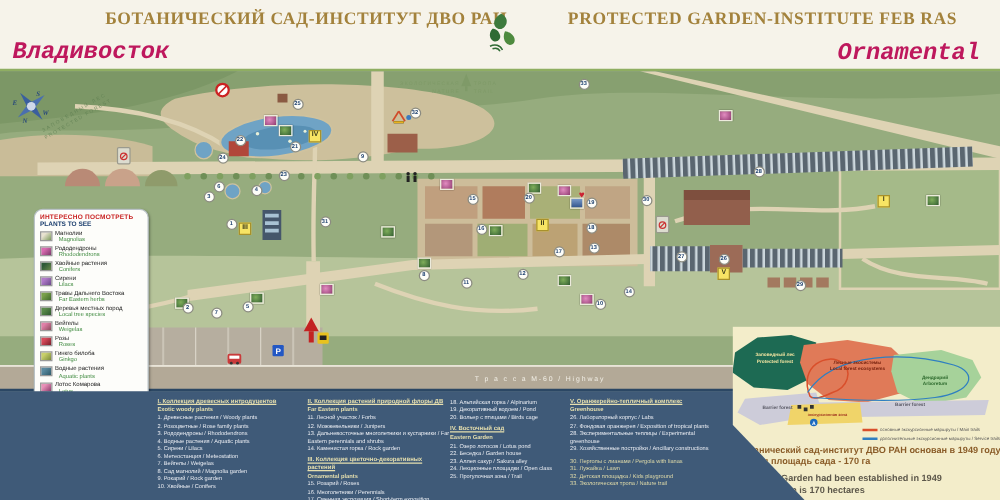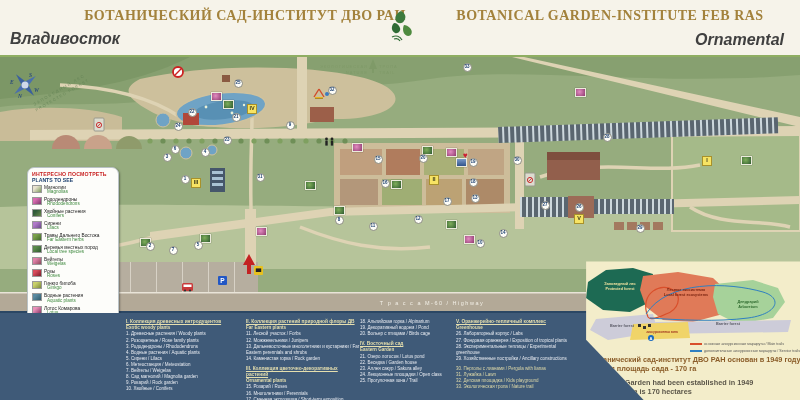--- a/index.html
+++ b/index.html
@@ -5,22 +5,22 @@
   html,body{margin:0;padding:0;background:#2b4764;}
   #stage{position:relative;width:800px;height:400px;overflow:hidden;
          font-family:"Liberation Sans",sans-serif;background:#3f5a78;}
   
   #header{position:absolute;left:0;top:0;width:800px;height:57px;background:#f6f3ea;}
   #header .greenline{position:absolute;left:0;bottom:0;width:100%;height:2px;background:#8fae62;}
   .title{position:absolute;top:8px;font-family:"Liberation Serif",serif;font-weight:bold;
          font-size:14px;color:#a3823c;letter-spacing:.5px;text-align:center;white-space:nowrap;}
   #title-ru{left:30px;width:430px;}
   #title-en{left:425px;width:370px;}
-  .city{position:absolute;font-family:Liberation Sans, sans-serif;font-style:italic;font-weight:bold;
-        font-size:16px;color:#404040;white-space:nowrap;}
+  .city{position:absolute;font-family:Liberation Mono, monospace;font-style:italic;font-weight:bold;
+        font-size:19px;color:#be185d;white-space:nowrap;}
   #city-ru{left:10px;top:30px;}
   #city-en{right:16px;top:31px;text-align:right;}
   #logo{position:absolute;left:388px;top:9px;}
   
   #map{position:absolute;left:0;top:57px;width:800px;height:256px;background:#96ac7e;}
   #marker-layer{position:absolute;left:0;top:0;width:800px;height:400px;pointer-events:none;}
   .nmark{position:absolute;width:9px;height:9px;border-radius:50%;background:#fdfdf8;
          border:1px solid #8b8b80;box-sizing:border-box;font-size:4.5px;font-weight:bold;
          color:#1c3f6e;display:flex;align-items:center;justify-content:center;line-height:1;}
   .rmark{position:absolute;width:10px;height:10px;background:#f7e464;border:1px solid #a8912a;
@@ -75,21 +75,21 @@
   .inset-label{position:absolute;text-align:center;line-height:1.2;font-weight:bold;white-space:nowrap;
                transform:translateX(-50%);}
 </style>
 </head>
 <body>
 
 <div id="stage">
 
   <div id="header">
     <div id="title-ru" class="title">БОТАНИЧЕСКИЙ САД-ИНСТИТУТ ДВО РАН</div>
-    <div id="title-en" class="title">BOTANICAL GARDEN-INSTITUTE FEB RAS</div>
+    <div id="title-en" class="title">PROTECTED GARDEN-INSTITUTE FEB RAS</div>
     <div id="city-ru" class="city">Владивосток</div>
     <div id="city-en" class="city">Ornamental</div>
     <span id="logo">
       <svg width="26" height="36" viewBox="0 0 26 36">
         <path d="M13,2 C9,4 6,8 8,12 C10,15 14,15 16,12 C19,8 17,4 13,2 Z" fill="#3d7a3d"></path>
         <path d="M6,14 C3,17 3,22 7,24 C10,25 13,22 12,19 C11,16 9,14 6,14 Z" fill="#2f6b35"></path>
         <path d="M16,16 C14,20 15,26 20,27 C24,27 25,22 22,19 C20,17 18,16 16,16 Z" fill="#4e8a3f"></path>
         <path d="M4,28 C8,26 12,27 14,31 M6,30 C9,29 11,30 12,32" stroke="#2f6b35" stroke-width="1.2" fill="none"></path>
       </svg>
     </span>

